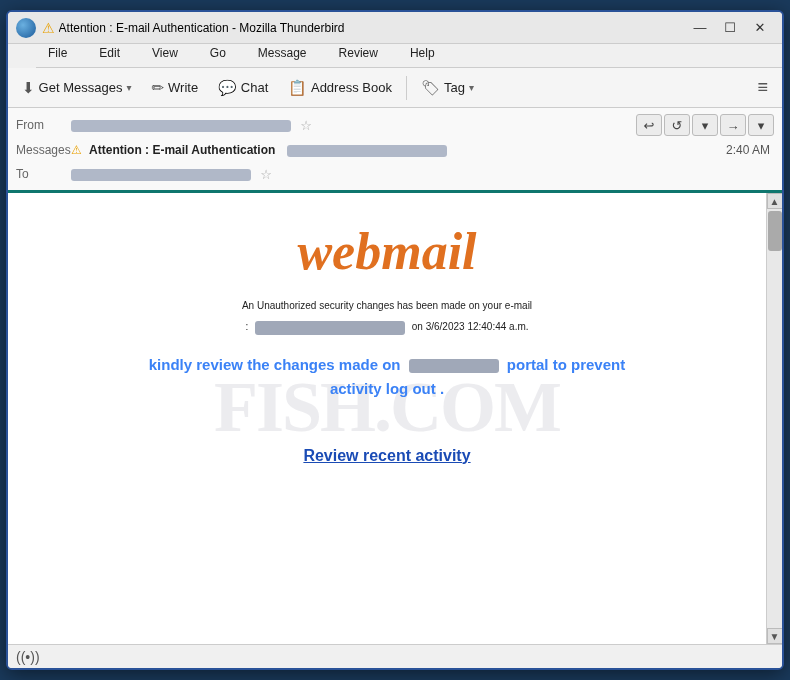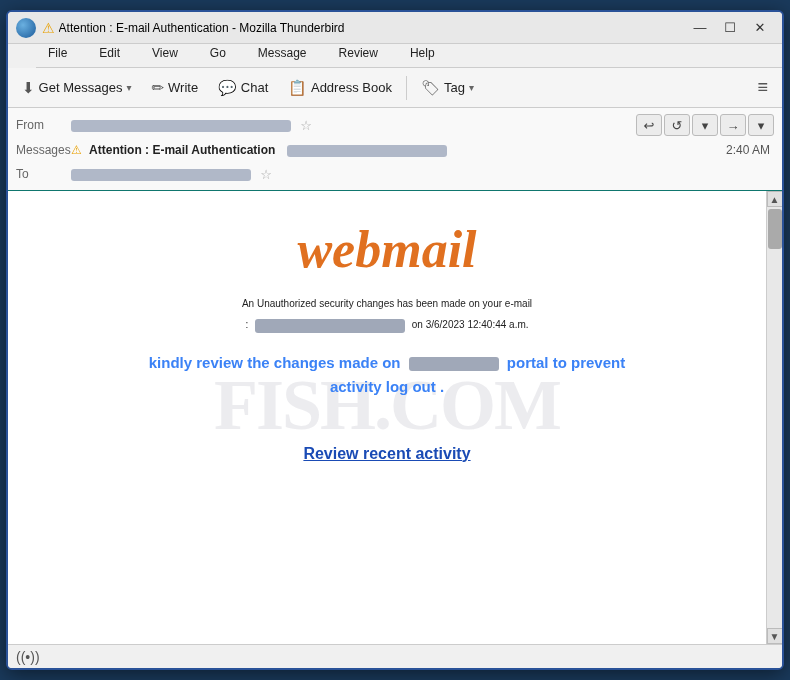--- a/index.html
+++ b/index.html
@@ -142,21 +142,21 @@
       font-size: 13px;
       color: #222;
       border-radius: 4px;
       height: 32px;
     }
 
     
     .email-header {
       background: #f9f9f9;
       padding: 4px 8px;
-      border-bottom: 1px solid #0f766e;
+      border-bottom: 3px solid #0f766e;
       flex-shrink: 0;
     }
     .header-row {
       display: flex;
       align-items: center;
       min-height: 24px;
       padding: 2px 0;
     }
     .header-label {
       font-size: 12px;

